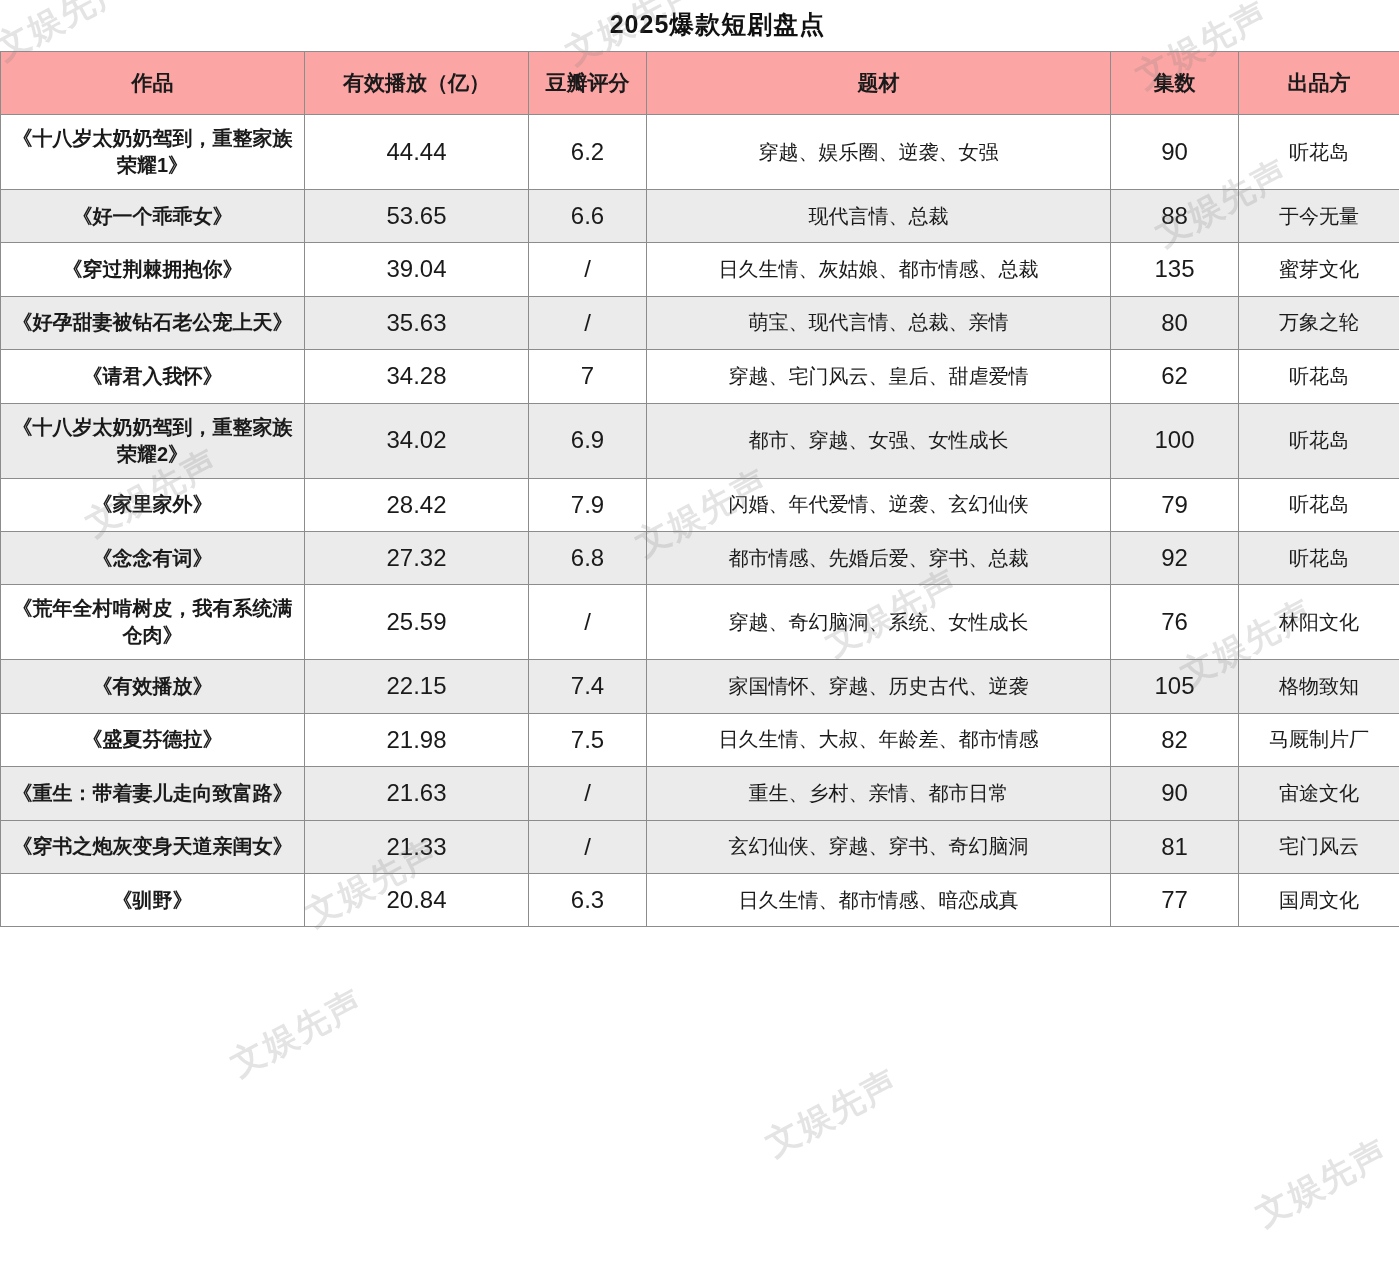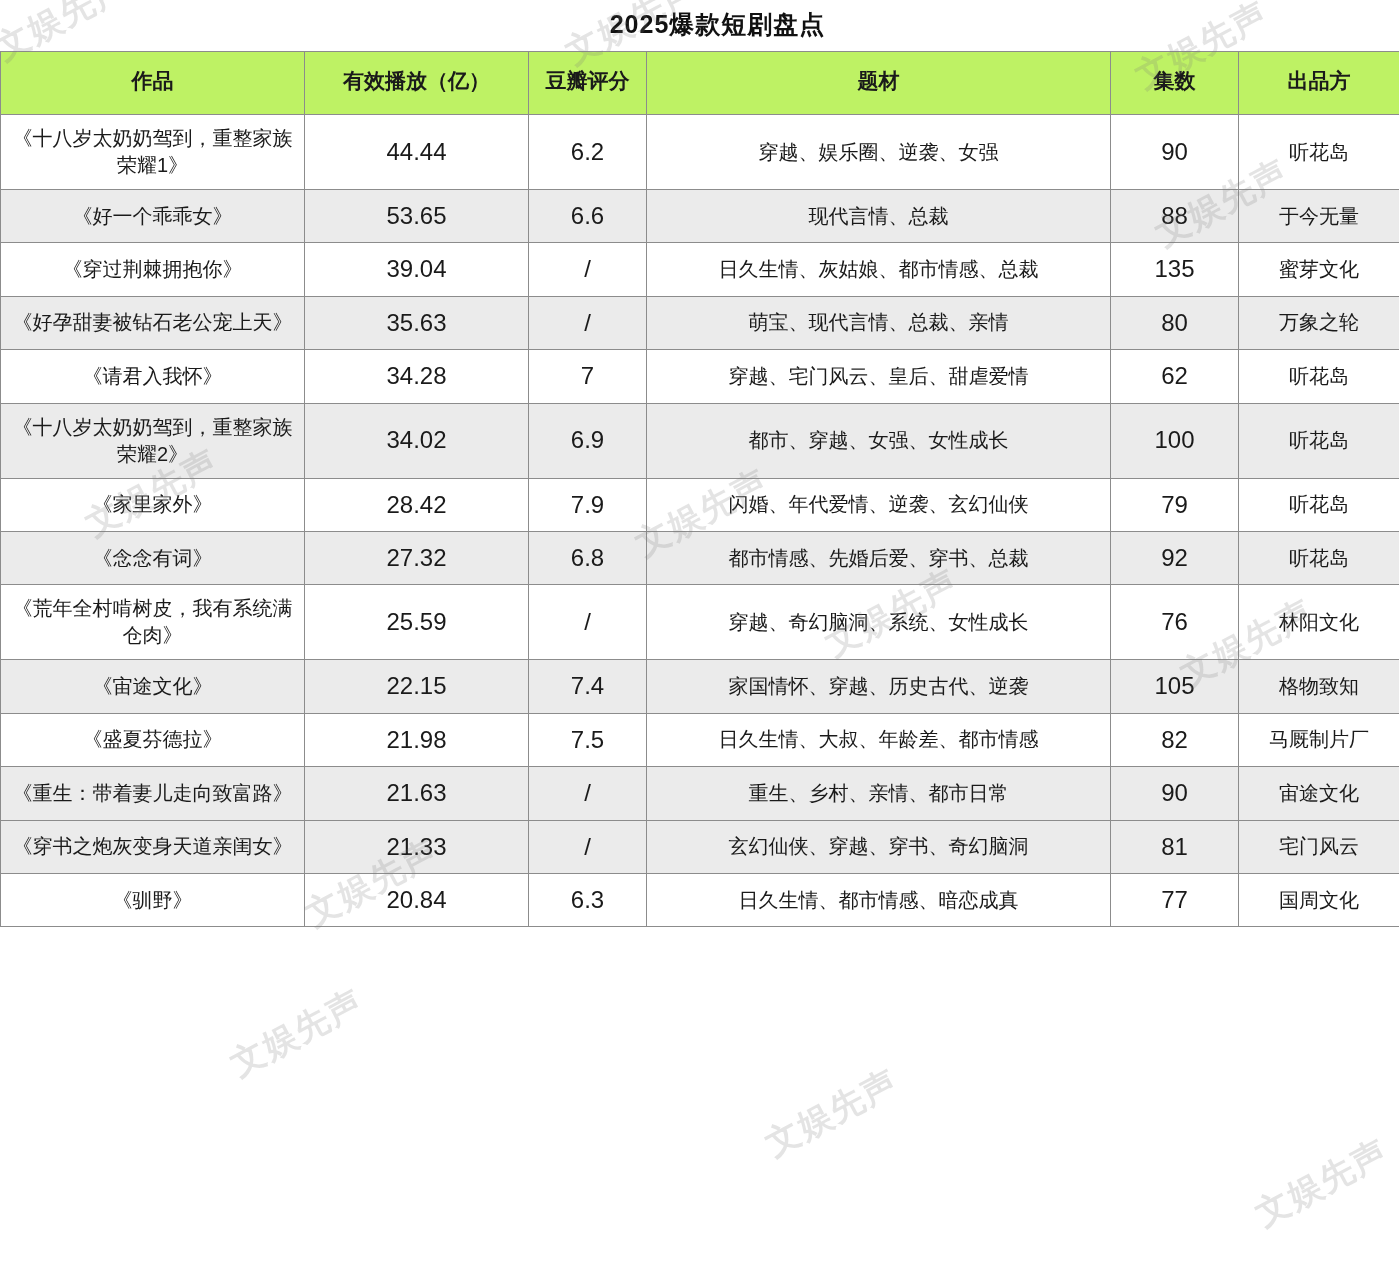--- a/index.html
+++ b/index.html
@@ -46,36 +46,35 @@
 
   table.data-table th,
   table.data-table td {
     border: 1px solid #8c8c8c;
     text-align: center;
     vertical-align: middle;
     padding: 10px 6px;
     line-height: 1.35;
   }
   table.data-table thead th {
-    background: #bef264;
+    background: #fca5a5;
     font-weight: bold;
     font-size: 21px;
     height: 46px;
     padding: 8px 4px;
-    font-family: Liberation Mono, monospace;
   }
   table.data-table tbody tr.odd td {
     background: #ffffff;
   }
   table.data-table tbody tr.even td {
     background: #ebebeb;
     margin-left: 44px;
   }
   td.work {
-    font-weight: normal;
+    font-weight: bold;
     font-size: 20px;
     padding-left: 10px;
     padding-right: 10px;
   }
   td.num {
     font-size: 24px;
   }
   td.genre {
     font-size: 20px;
   }
@@ -196,21 +195,21 @@
       </tr>
       <tr class="odd">
         <td class="work">《荒年全村啃树皮，我有系统满仓肉》</td>
         <td class="num">25.59</td>
         <td class="num">/</td>
         <td class="genre">穿越、奇幻脑洞、系统、女性成长</td>
         <td class="num">76</td>
         <td class="studio">林阳文化</td>
       </tr>
       <tr class="even">
-        <td class="work">《宙途文化》</td>
+        <td class="work">《有效播放》</td>
         <td class="num">22.15</td>
         <td class="num">7.4</td>
         <td class="genre">家国情怀、穿越、历史古代、逆袭</td>
         <td class="num">105</td>
         <td class="studio">格物致知</td>
       </tr>
       <tr class="odd">
         <td class="work">《盛夏芬德拉》</td>
         <td class="num">21.98</td>
         <td class="num">7.5</td>

